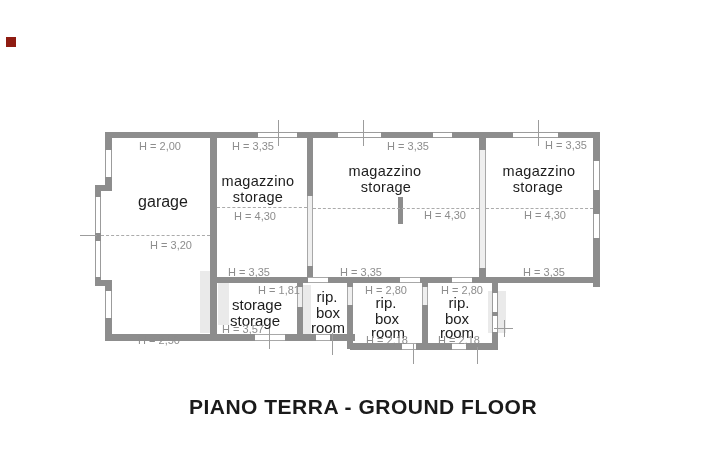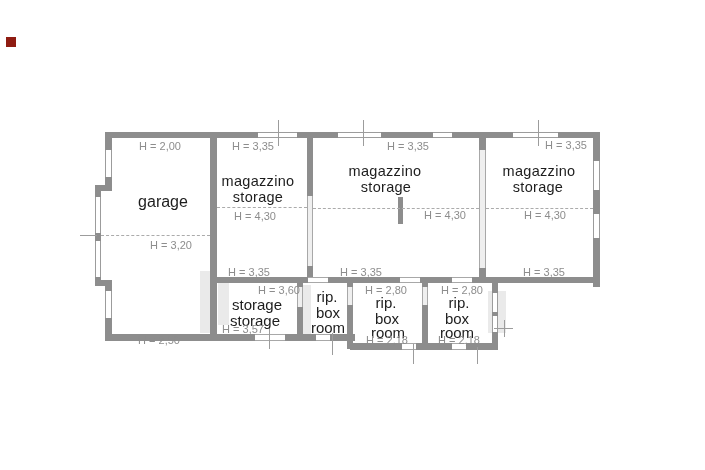--- a/index.html
+++ b/index.html
@@ -121,35 +121,36 @@
   <span class="room mg" style="left:386px;top:179px">storage</span>
   <span class="hl" style="left:445px;top:209px">H = 4,30</span>
   <span class="hl" style="left:361px;top:266px">H = 3,35</span>
 
   <span class="hl" style="left:566px;top:139px">H = 3,35</span>
   <span class="room mg" style="left:539px;top:163px">magazzino</span>
   <span class="room mg" style="left:538px;top:179px">storage</span>
   <span class="hl" style="left:545px;top:209px">H = 4,30</span>
   <span class="hl" style="left:544px;top:266px">H = 3,35</span>
 
-  <span class="hl" style="left:279px;top:284px">H = 3,60</span>
+  <span class="hl" style="left:279px;top:284px">H = 1,81</span>
   <span class="room" style="left:257px;top:296px">storage</span>
   <span class="room" style="left:255px;top:312px">storage</span>
   <span class="hl" style="left:243px;top:323px">H = 3,57</span>
 
   <span class="room" style="left:327px;top:288px">rip.</span>
   <span class="room" style="left:328px;top:304px">box</span>
   <span class="room" style="left:328px;top:319px">room</span>
 
   <span class="hl" style="left:386px;top:284px">H = 2,80</span>
   <span class="room" style="left:386px;top:294px">rip.</span>
   <span class="room" style="left:387px;top:310px">box</span>
   <span class="room" style="left:388px;top:324px">room</span>
   <span class="hl" style="left:387px;top:334px">H = 2,18</span>
 
   <span class="hl" style="left:462px;top:284px">H = 2,80</span>
   <span class="room" style="left:459px;top:294px">rip.</span>
   <span class="room" style="left:457px;top:310px">box</span>
   <span class="room" style="left:457px;top:324px">room</span>
   <span class="hl" style="left:459px;top:334px">H = 2,18</span>
 
+  <div id="title">PIANO TERRA - GROUND FLOOR</div>
 
 </div>
 
 </body></html>

